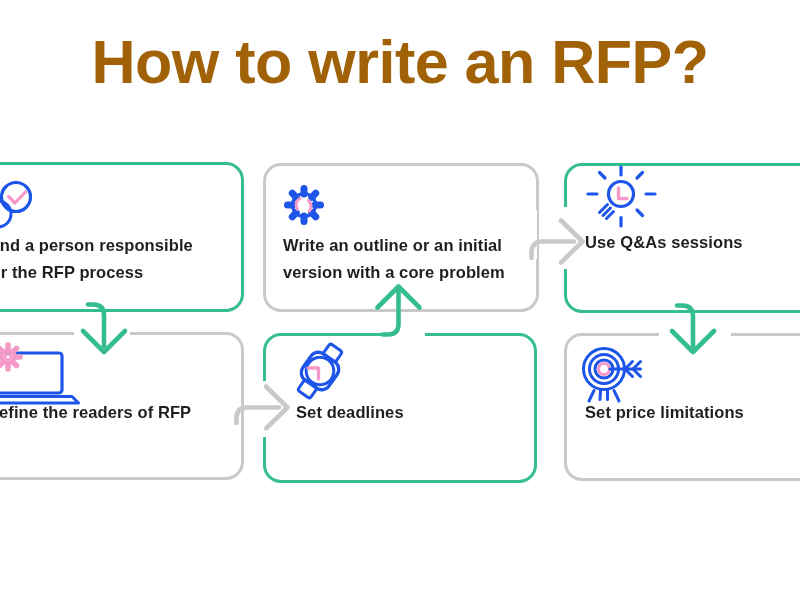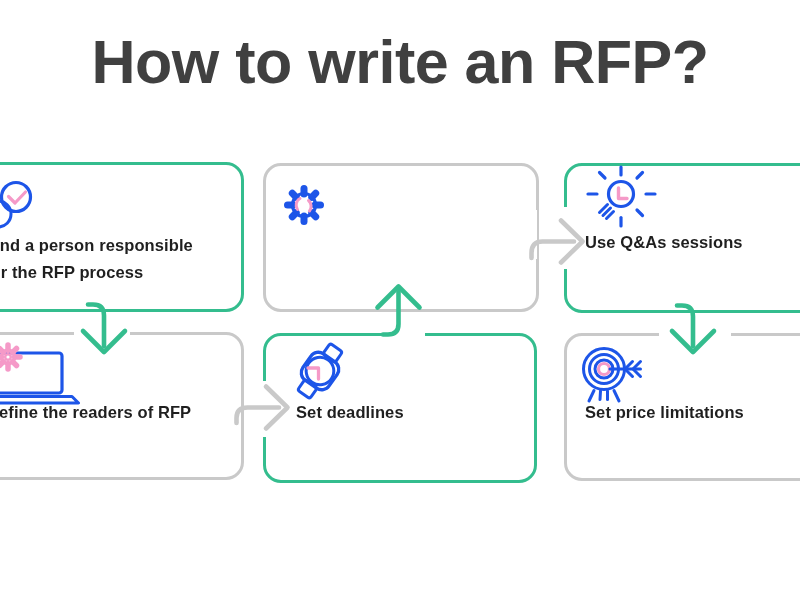--- a/index.html
+++ b/index.html
@@ -1,19 +1,19 @@
 <!DOCTYPE html>
 <html><head>
 <meta charset="utf-8">
 <style>
   html,body{margin:0;padding:0;background:#fff;}
   .stage{position:relative;width:800px;height:600px;background:#fff;overflow:hidden;
          font-family:"Liberation Sans", sans-serif;}
   .title{position:absolute;left:0;top:30px;width:800px;margin:0;text-align:center;
-         font-size:61px;line-height:64px;font-weight:800;color:#404040;letter-spacing:-0.5px;}
+         font-size:61px;line-height:64px;font-weight:800;color:#a16207;letter-spacing:-0.5px;}
   .card{position:absolute;border:3px solid #c9c9c9;border-radius:18px;background:#fff;}
   .card.green{border-color:#34bd8e;}
   .card.gray{border-color:#c9c9c9;}
   .gap{position:absolute;background:#fff;}
   .step-label{position:absolute;font-size:16.5px;font-weight:700;line-height:27px;
               letter-spacing:0.1px;color:#1f1f1f;}
   .overlay{position:absolute;left:0;top:0;pointer-events:none;}
   .sb{stroke:#1d55e8;fill:none;stroke-linecap:round;stroke-linejoin:round;}
   .sp{stroke:#f59ac8;fill:none;stroke-linecap:round;stroke-linejoin:round;}
   .arrow{fill:none;stroke-width:4.6;stroke-linecap:round;stroke-linejoin:round;}
@@ -151,18 +151,19 @@
       <circle class="sb" cx="604" cy="369" r="14.5" stroke-width="3" fill="#fff"></circle>
       <circle class="sb" cx="604" cy="369" r="9" stroke-width="3" fill="#fff"></circle>
       <circle class="sp" cx="604" cy="369" r="5.5" stroke-width="3.2" fill="#fff"></circle>
       <path class="sb" d="M 610,369 L 640.5,369" stroke-width="3"></path>
       <path class="sb" d="M 632.5,361.5 L 625,369 L 632.5,376.5" stroke-width="3"></path>
       <path class="sb" d="M 640.5,361.5 L 633,369 L 640.5,376.5" stroke-width="3"></path>
     </g>
   </svg>
 
   <div class="step-label" style="left:-15px;top:232px;width:215px;">Find a person responsible for the RFP process</div>
+  <div class="step-label" style="left:283px;top:232px;width:252px;">Write an outline or an initial version with a core problem</div>
   <div class="step-label" style="left:585px;top:229px;width:240px;">Use Q&amp;As sessions</div>
   <div class="step-label" style="left:-13px;top:399px;width:280px;">Define the readers of RFP</div>
   <div class="step-label" style="left:296px;top:399px;width:200px;">Set deadlines</div>
   <div class="step-label" style="left:585px;top:399px;width:240px;">Set price limitations</div>
 
 </div>
 
 </body></html>

